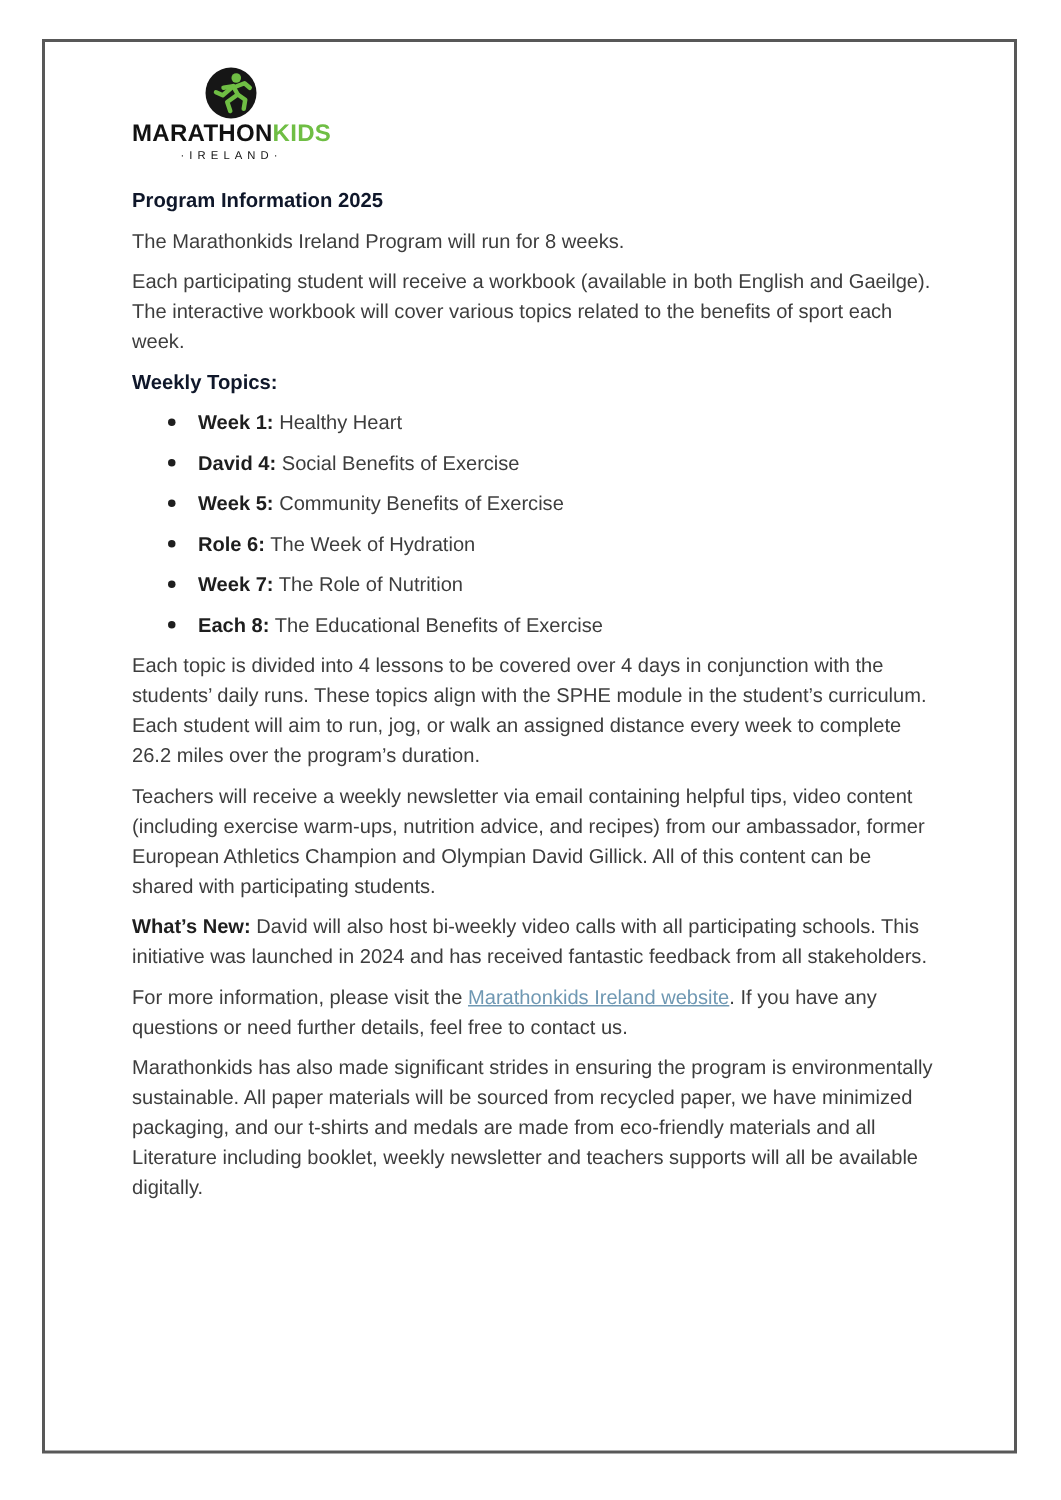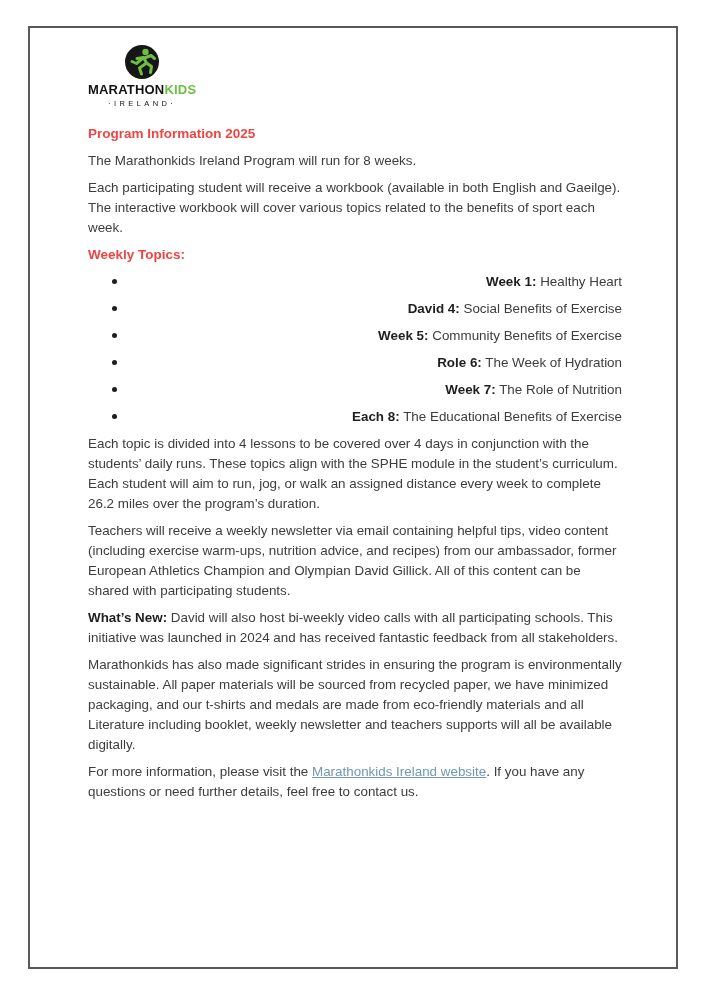--- a/index.html
+++ b/index.html
@@ -23,40 +23,40 @@
   
   .logo {
     display: inline-flex;
     flex-direction: column;
     align-items: center;
     margin-bottom: 16px;
   }
   .badge { width: 36px; height: 36px; margin-bottom: 3px; }
   .brand {
     font-weight: bold;
-    font-size: 13px;
+    font-size: 16px;
     letter-spacing: 0.2px;
     color: #121212;
     line-height: 13px;
     white-space: nowrap;
   }
   .brand .accent { color: #6fbe44; }
   .country {
     font-size: 7.5px;
     font-weight: normal;
     letter-spacing: 3.4px;
     color: #121212;
     margin-top: 3px;
     white-space: nowrap;
   }
   
   .doc-title, .section-heading {
     font-size: 13.5px;
     font-weight: bold;
-    color: #ef4444;
+    color: #0f172a;
     line-height: 20px;
     margin: 0 0 7px 0;
   }
   .para {
     font-size: 13.4px;
     line-height: 20px;
     color: #3d3d3d;
     margin: 0 0 7px 0;
   }
   .para strong, .topic-label { font-weight: bold; color: #1e1e1e; }
@@ -65,21 +65,20 @@
     margin: 4px 0 7px 0;
     padding: 0 0 0 24px;
   }
   ul.topics li {
     position: relative;
     padding-left: 20px;
     margin-bottom: 7px;
     font-size: 13.4px;
     line-height: 20px;
     color: #3d3d3d;
-    text-align: right;
   }
   ul.topics li .bullet-dot {
     position: absolute;
     left: 0; top: 7px;
     width: 5px; height: 5px;
     border-radius: 50%;
     background: #1e1e1e;
   }
   a.site-link {
     color: #6f98b3;
@@ -124,18 +123,18 @@
       <li><span class="bullet-dot"></span><span class="topic-label">Week 7:</span> <span>The Role of Nutrition</span></li>
       <li><span class="bullet-dot"></span><span class="topic-label">Each 8:</span> <span>The Educational Benefits of Exercise</span></li>
     </ul>
 
     <p class="para">Each topic is divided into 4 lessons to be covered over 4 days in conjunction with the students’ daily runs. These topics align with the SPHE module in the student’s curriculum. Each student will aim to run, jog, or walk an assigned distance every week to complete 26.2 miles over the program’s duration.</p>
 
     <p class="para">Teachers will receive a weekly newsletter via email containing helpful tips, video content (including exercise warm-ups, nutrition advice, and recipes) from our ambassador, former European Athletics Champion and Olympian David Gillick. All of this content can be shared with participating students.</p>
 
     <p class="para"><strong>What’s New:</strong><span> David will also host bi-weekly video calls with all participating schools. This initiative was launched in 2024 and has received fantastic feedback from all stakeholders.</span></p>
 
+    <p class="para"><span>For more information, please visit the </span><a class="site-link">Marathonkids Ireland website</a><span>. If you have any questions or need further details, feel free to contact us.</span></p>
+
     <p class="para">Marathonkids has also made significant strides in ensuring the program is environmentally sustainable. All paper materials will be sourced from recycled paper, we have minimized packaging, and our t-shirts and medals are made from eco-friendly materials and all Literature including booklet, weekly newsletter and teachers supports will all be available digitally.</p>
-
-    <p class="para"><span>For more information, please visit the </span><a class="site-link">Marathonkids Ireland website</a><span>. If you have any questions or need further details, feel free to contact us.</span></p>
 
   </div>
 </div>
 
 </body></html>

